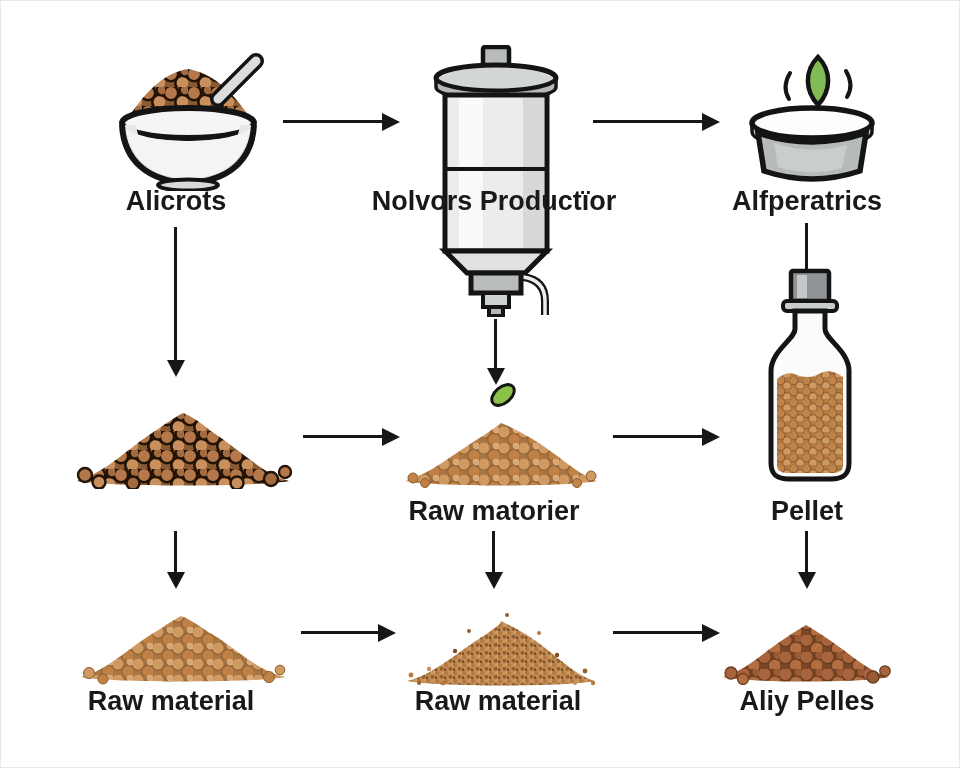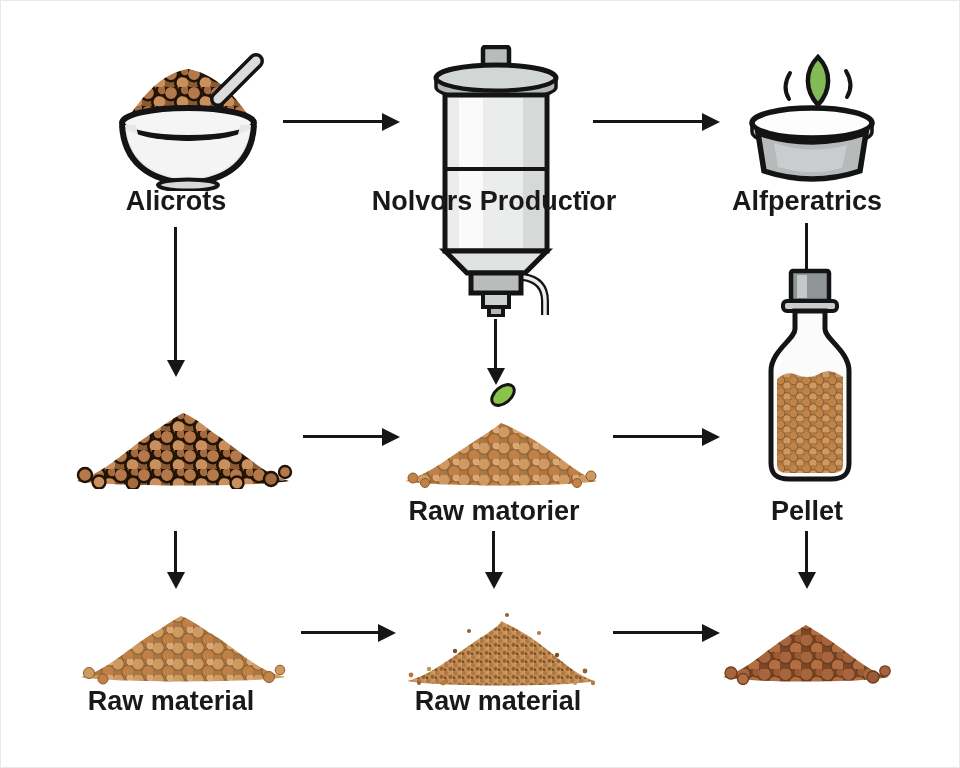--- a/index.html
+++ b/index.html
@@ -185,14 +185,15 @@
 
   <div class="node-label" style="left:35px;top:186px;">Alicrots</div>
   <div class="node-label" style="left:353px;top:186px;">Nolvors Productïor</div>
   <div class="node-label" style="left:666px;top:186px;">Alfperatrics</div>
 
   <div class="node-label" style="left:353px;top:496px;">Raw matorier</div>
   <div class="node-label" style="left:666px;top:496px;">Pellet</div>
 
   <div class="node-label" style="left:30px;top:686px;">Raw material</div>
   <div class="node-label" style="left:357px;top:686px;">Raw material</div>
+  <div class="node-label" style="left:666px;top:686px;">Aliy Pelles</div>
 
 </div>
 
 </body></html>

